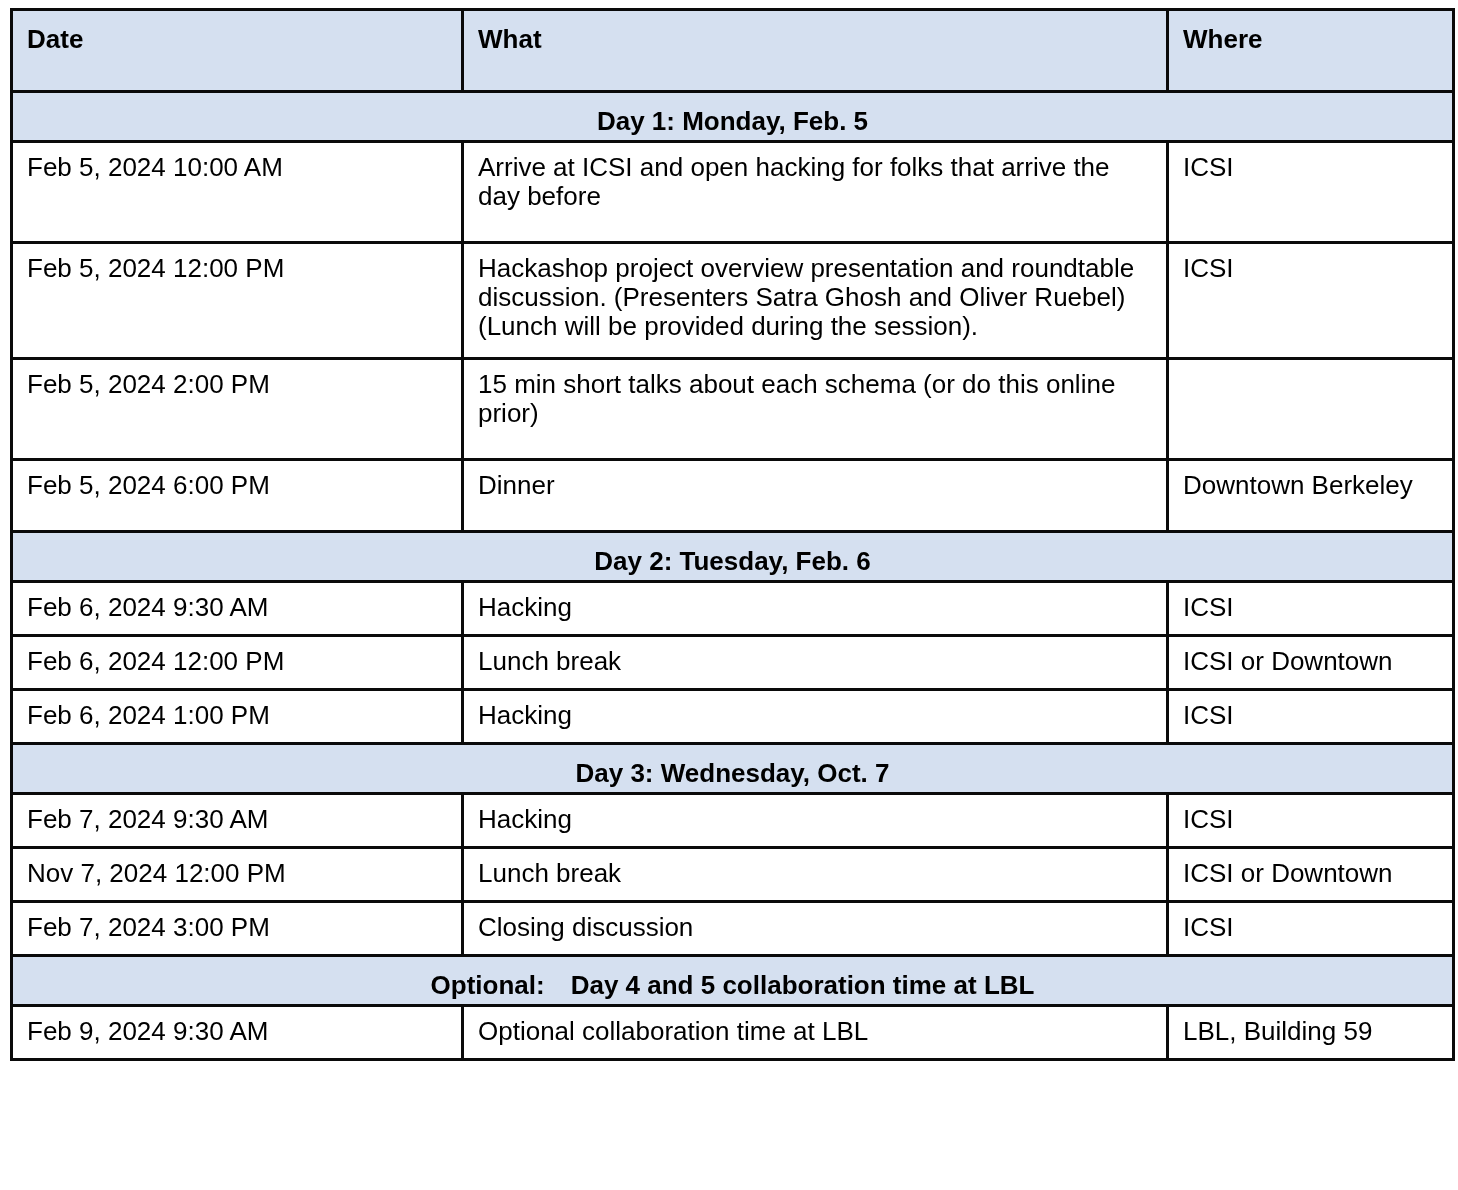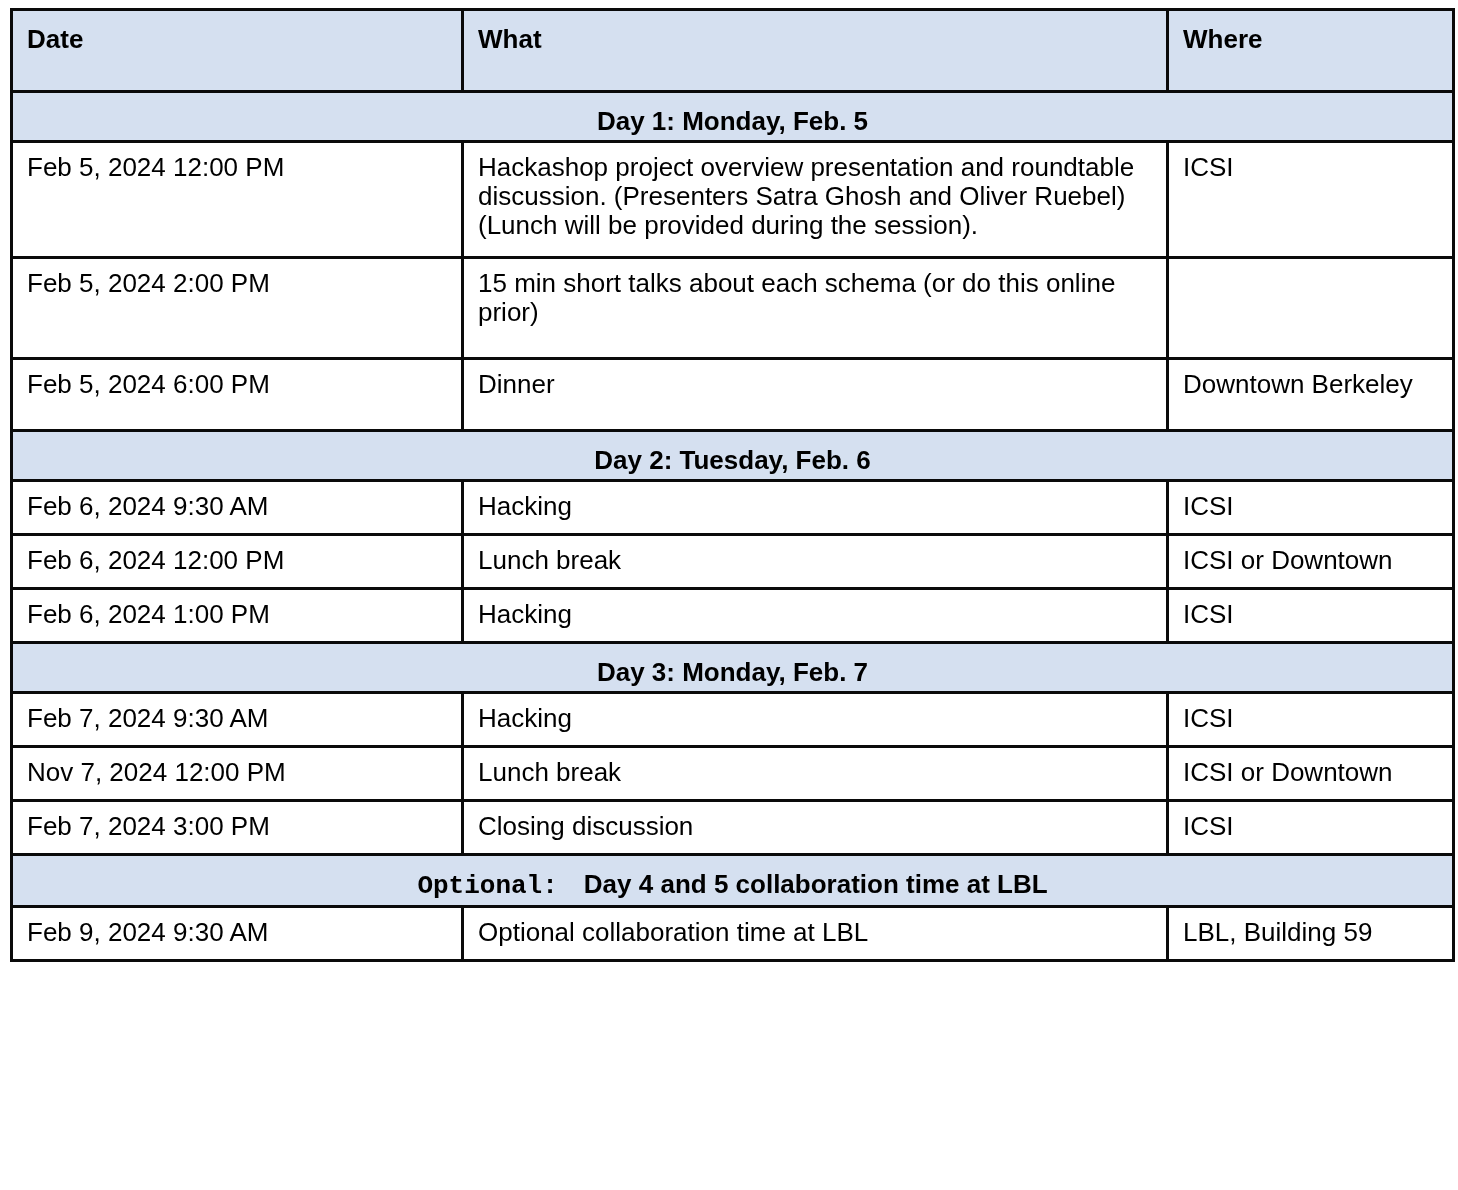--- a/index.html
+++ b/index.html
@@ -62,21 +62,20 @@
     background: #d5e0f0;
     font-weight: bold;
     font-size: 26px;
     text-align: center;
     padding-top: 14px;
     padding-bottom: 4px;
   }
 
   tr.day-row td .opt-label {
     display: inline;
-    font-family: Liberation Mono, monospace;
   }
   tr.day-row td .opt-gap {
     display: inline-block;
     width: 26px;
   }
 
   
   tr.data-row td {
     background: #ffffff;
   }
@@ -106,20 +105,25 @@
         <th>Date</th>
         <th>What</th>
         <th>Where</th>
       </tr>
     </thead>
     <tbody>
 
       <tr class="day-row">
         <td colspan="3">Day 1: Monday, Feb. 5</td>
       </tr>
+      <tr class="data-row r-tall2">
+        <td class="cell-date">Feb 5, 2024 10:00 AM</td>
+        <td class="cell-what">Arrive at ICSI and open hacking for folks that arrive the day before</td>
+        <td class="cell-where">ICSI</td>
+      </tr>
       <tr class="data-row r-tall4">
         <td class="cell-date">Feb 5, 2024 12:00 PM</td>
         <td class="cell-what">Hackashop project overview presentation and roundtable discussion. (Presenters Satra Ghosh and Oliver Ruebel) (Lunch will be provided during the session).</td>
         <td class="cell-where">ICSI</td>
       </tr>
       <tr class="data-row r-tall2">
         <td class="cell-date">Feb 5, 2024 2:00 PM</td>
         <td class="cell-what">15 min short talks about each schema (or do this online prior)</td>
         <td class="cell-where"></td>
       </tr>
@@ -142,21 +146,21 @@
         <td class="cell-what">Lunch break</td>
         <td class="cell-where">ICSI or Downtown</td>
       </tr>
       <tr class="data-row r-single">
         <td class="cell-date">Feb 6, 2024 1:00 PM</td>
         <td class="cell-what">Hacking</td>
         <td class="cell-where">ICSI</td>
       </tr>
 
       <tr class="day-row">
-        <td colspan="3">Day 3: Monday, Feb. 7</td>
+        <td colspan="3">Day 3: Wednesday, Oct. 7</td>
       </tr>
       <tr class="data-row r-single">
         <td class="cell-date">Feb 7, 2024 9:30 AM</td>
         <td class="cell-what">Hacking</td>
         <td class="cell-where">ICSI</td>
       </tr>
       <tr class="data-row r-single">
         <td class="cell-date">Nov 7, 2024 12:00 PM</td>
         <td class="cell-what">Lunch break</td>
         <td class="cell-where">ICSI or Downtown</td>

